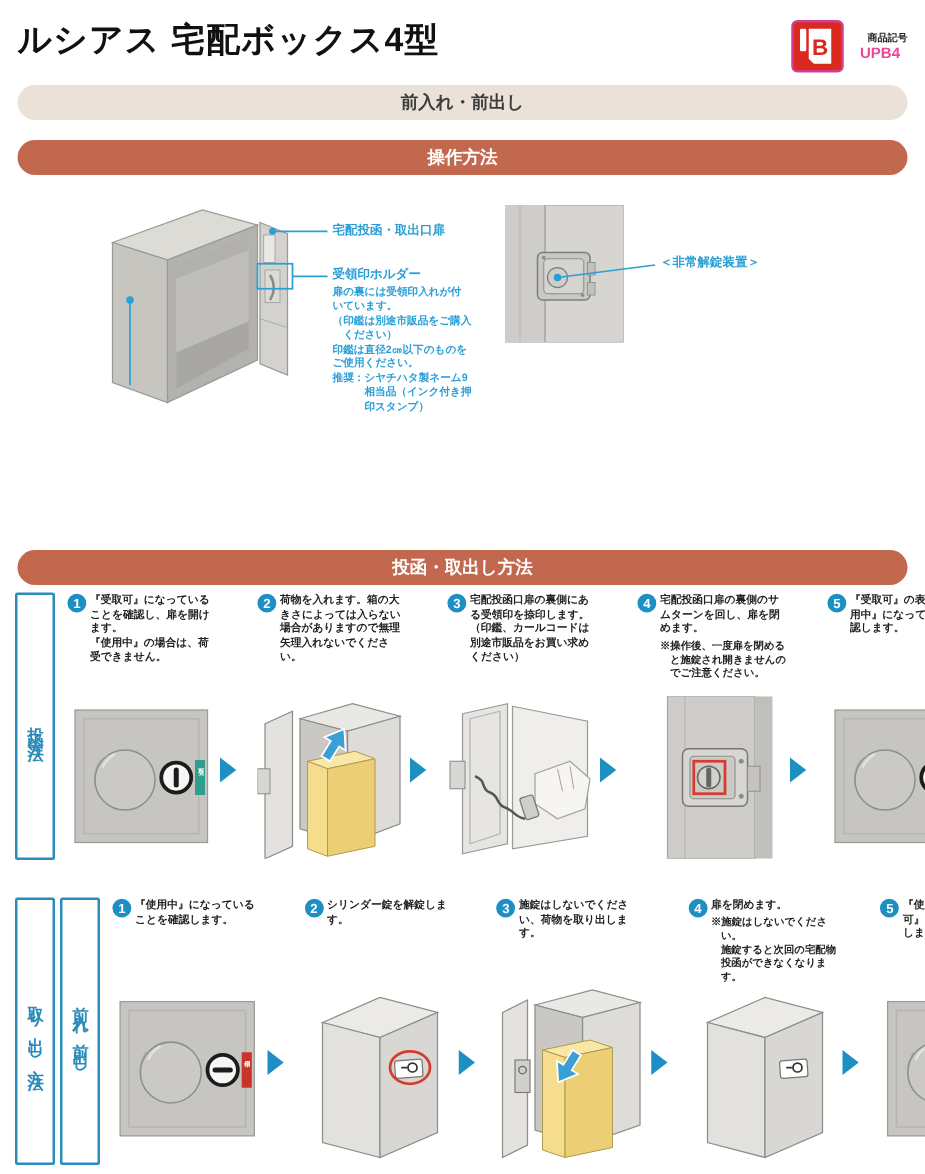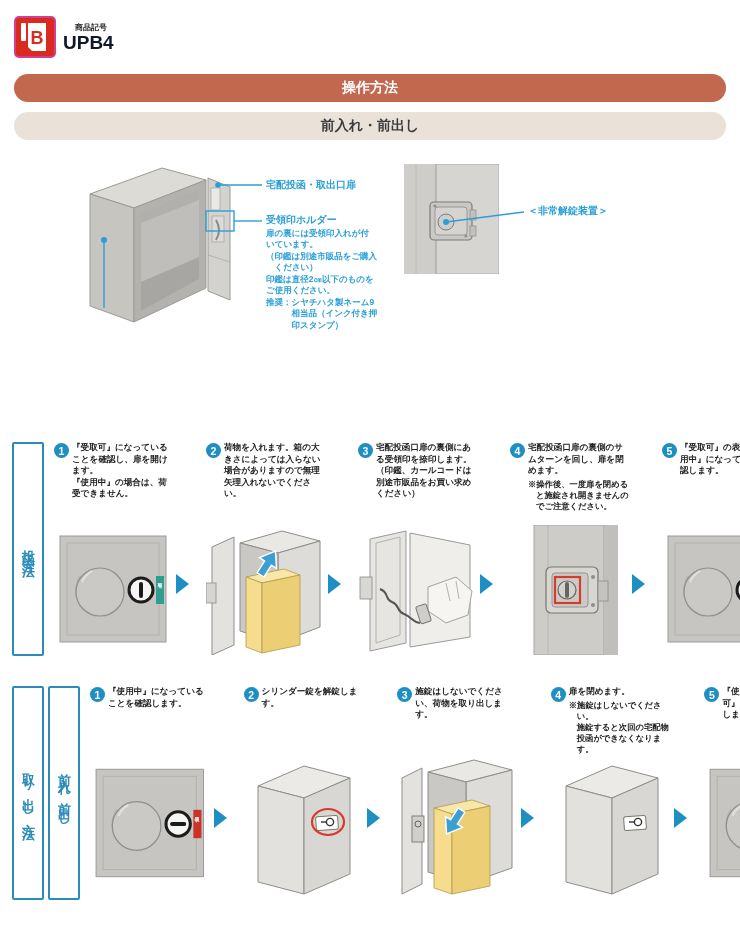--- a/index.html
+++ b/index.html
@@ -6,21 +6,21 @@
   .page{
     width:740px;height:939px;background:#ffffff;position:relative;overflow:hidden;
     font-family:"Liberation Sans",sans-serif;color:#222;
   }
   
   .header{display:flex;justify-content:space-between;align-items:flex-start;padding:14px 14px 0 14px;height:58px;box-sizing:border-box;}
   .title{font-size:27px;font-weight:bold;letter-spacing:1px;color:#111;margin:0;}
   .logo-area{display:flex;align-items:center;gap:7px;margin-top:2px;}
   .logo-badge{width:42px;height:42px;border:2px solid #cf3f94;border-radius:5px;background:#da291f;display:flex;align-items:center;justify-content:center;box-sizing:border-box;}
   .code-label{font-size:8px;font-weight:bold;color:#222;padding-left:12px;}
-  .code-value{font-size:19px;font-weight:bold;color:#0f172a;line-height:1.05;}
+  .code-value{font-size:12px;font-weight:bold;color:#ec4899;line-height:1.05;text-align:center;}
   
   .banner{margin:0 14px;border-radius:14px;text-align:center;font-weight:bold;font-size:14px;padding:5px 0;}
   .banner.orange{background:#c2684f;color:#ffffff;}
   .banner.beige{background:#eae2d8;color:#3c3c3c;}
   .banner.op{margin-top:16px;}
   .banner.fi{margin-top:10px;}
   .banner.method{margin-top:4px;}
   
   .overview{position:relative;height:288px;margin-top:8px;}
   .abs{position:absolute;}
@@ -52,37 +52,38 @@
   .arrow{flex:0 0 15px;width:0;height:0;border-left:13px solid #1e8fc2;border-top:10px solid transparent;border-bottom:10px solid transparent;}
   .post .arrow{margin-top:132px;}
   .takeout .arrow{margin-top:122px;}
 </style>
 </head>
 <body>
 
 <div class="page">
 
   <div class="header">
+    <h1 class="title">ルシアス 宅配ボックス4型</h1>
     <div class="logo-area">
       <div class="logo-badge">
         <svg width="30" height="32" viewBox="0 0 30 32">
           <rect x="1" y="2" width="5" height="18" rx="1" fill="#ffffff"></rect>
           <path d="M8 2 L26 2 L26 30 L12 30 L8 26 Z" fill="#ffffff"></path>
           <text x="17" y="23" text-anchor="middle" font-size="18" font-weight="bold" fill="#da291f">B</text>
         </svg>
       </div>
       <div>
         <div class="code-label">商品記号</div>
         <div class="code-value">UPB4</div>
       </div>
     </div>
   </div>
 
+  <div class="banner beige fi">前入れ・前出し</div>
   <div class="banner orange op">操作方法</div>
-  <div class="banner beige fi">前入れ・前出し</div>
 
   <div class="overview">
 
     <svg class="abs" style="left:84px;top:12px;" width="150" height="170" viewBox="0 0 150 170">
       <polygon points="6,34 78,8 122,20 50,48" fill="#dddbd6" stroke="#9a9a96" stroke-width="1"></polygon>
       <polygon points="6,34 50,48 50,162 6,146" fill="#c6c5c0" stroke="#9a9a96" stroke-width="1"></polygon>
       <polygon points="50,48 122,20 122,128 50,162" fill="#b3b2ae" stroke="#9a9a96" stroke-width="1"></polygon>
       <polygon points="57,52 115,29 115,119 57,151" fill="#bfbeba"></polygon>
       <polygon points="57,122 115,97 115,119 57,151" fill="#a7a6a2"></polygon>
       <polygon points="57,52 115,29 115,40 57,63" fill="#b1b0ac"></polygon>
@@ -125,20 +126,21 @@
 （印鑑は別途市販品をご購入
 　ください）
 印鑑は直径2㎝以下のものを
 ご使用ください。
 推奨：シヤチハタ製ネーム9
 　　　相当品（インク付き押
 　　　印スタンプ）</div>
     <div class="abs callout-title" style="left:528px;top:57px;">＜非常解錠装置＞</div>
   </div>
 
+  <div class="banner orange method">投函・取出し方法</div>
 
   <div class="steps-section post">
     <div class="vlabel">投函方法</div>
     <div class="steps">
 
       <div class="step">
         <div class="step-head">
           <span class="stepnum">1</span>
           <div>
               <p class="steptext">『受取可』になっていることを確認し、扉を開けます。

